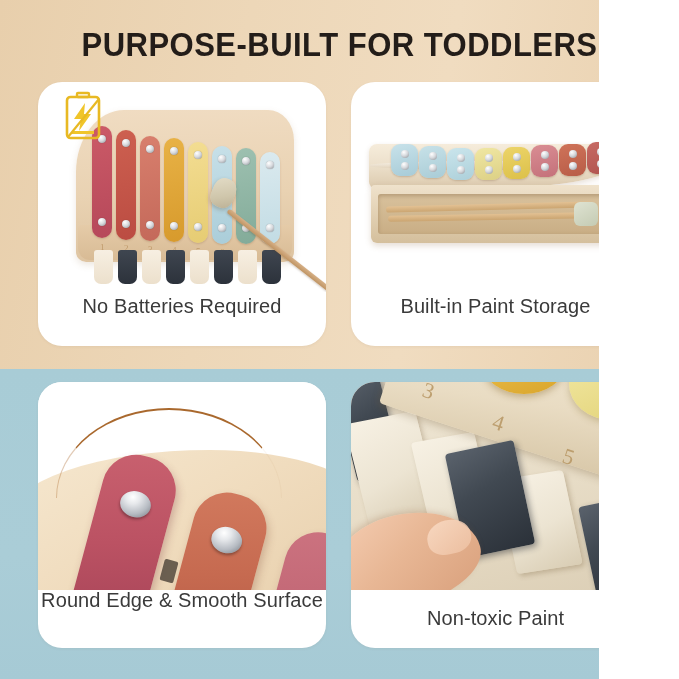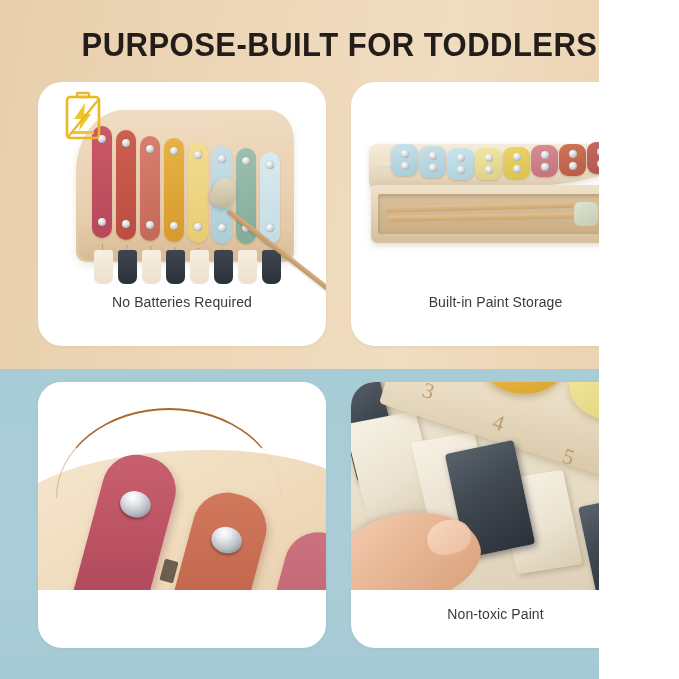--- a/index.html
+++ b/index.html
@@ -65,21 +65,21 @@
   .card-1 .card-media, .card-2 .card-media { height: 210px; }
   .card-3 .card-media { height: 208px; }
   .card-4 .card-media { height: 208px; }
 
   .card-label {
     position: absolute;
     left: 0;
     width: 100%;
     text-align: center;
     font-family: "Liberation Sans", sans-serif;
-    font-size: 14px;
+    font-size: 20px;
     font-weight: 300;
     color: #3a3a3a;
     line-height: 1.28;
     letter-spacing: 0.1px;
   }
   .card-1 .card-label { top: 212px; }
   .card-2 .card-label { top: 212px; }
   .card-3 .card-label { top: 206px; }
   .card-4 .card-label { top: 224px; }
 
@@ -450,20 +450,21 @@
           <span class="escrew" style="left:22px;top:36px;"></span>
         </div>
         <div class="ebar" style="left:144px;top:110px;width:74px;height:150px;transform:rotate(15deg);background:linear-gradient(165deg,#d27a5e 0%, #c66a50 55%, #b45a44 100%);box-shadow:3px 4px 9px rgba(120,60,45,0.28);">
           <span class="escrew" style="left:22px;top:34px;"></span>
         </div>
         <div class="ebar" style="left:238px;top:150px;width:74px;height:130px;transform:rotate(15deg);background:linear-gradient(165deg,#cc7380,#bb5f6e);box-shadow:3px 4px 9px rgba(120,55,65,0.25);"></div>
 
         <div style="position:absolute;left:124px;top:178px;width:14px;height:22px;background:#4a4036;opacity:0.8;transform:rotate(15deg);border-radius:2px;"></div>
       </div>
     </div>
+    <div class="card-label">Round Edge &amp; Smooth Surface</div>
   </div>
 
   <div class="card card-4">
     <div class="card-media">
       <div class="keys-stage">
 
         <div class="kkey navy" style="left:-6px;top:-4px;width:46px;height:100px;transform:rotate(-14deg);"></div>
 
         <div class="kkey cream" style="left:6px;top:34px;width:72px;height:110px;transform:rotate(-14deg) skewY(3deg);"></div>
         <div class="kkey cream" style="left:72px;top:54px;width:64px;height:112px;transform:rotate(-13deg) skewY(3deg);"></div>

